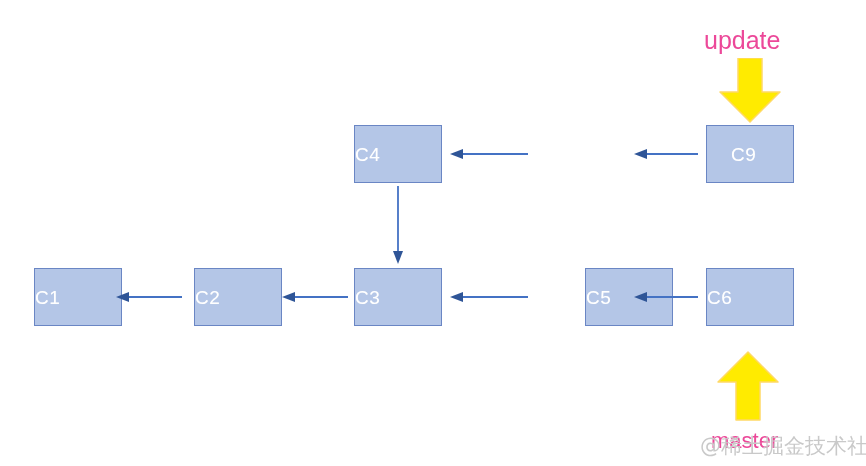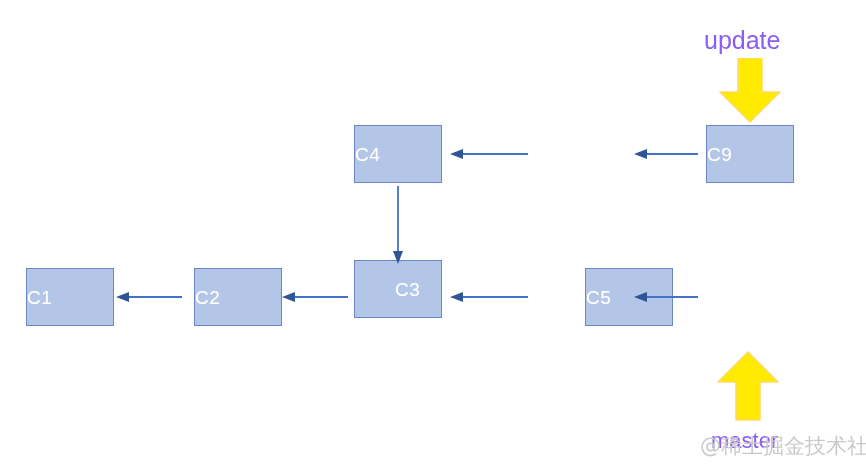--- a/index.html
+++ b/index.html
@@ -48,21 +48,21 @@
   }
   .edge-h svg, .edge-v svg { display: block; overflow: visible; }
 
   
   .block-arrow { position: absolute; }
   .block-arrow svg { display: block; }
 
   
   .caption {
     position: absolute;
-    color: #8b5cf6;
+    color: #ec4899;
     font-family: "Liberation Sans", sans-serif;
     white-space: nowrap;
   }
   #caption-update { font-size: 25px; left: 704px; top: 26px; }
   #caption-master { font-size: 22px; left: 711px; top: 428px; }
 
   
   #watermark {
     position: absolute;
     left: 700px;
@@ -75,35 +75,38 @@
   }
 </style>
 </head>
 <body>
 
 <div id="canvas">
 
   <div class="node" style="left:354px; top:125px;">
     <span class="node-label">C4</span>
   </div>
-  <div class="node" style="left:706px; top:125px;">
+  <div class="node" style="left:706px; top:125px;padding-left:24px;">
     <span class="node-label">C9</span>
   </div>
 
-  <div class="node" style="left:26px; top:268px;">
+  <div class="node" style="left:34px; top:268px;">
     <span class="node-label">C1</span>
   </div>
   <div class="node" style="left:194px; top:268px;">
     <span class="node-label">C2</span>
   </div>
-  <div class="node" style="left:354px; top:260px;padding-left:40px;">
+  <div class="node" style="left:354px; top:268px;">
     <span class="node-label">C3</span>
   </div>
   <div class="node" style="left:537px; top:268px;margin-left:48px;">
     <span class="node-label">C5</span>
+  </div>
+  <div class="node" style="left:706px; top:268px;">
+    <span class="node-label">C6</span>
   </div>
 
   <div class="edge-h" style="left:114px; top:289px; width:70px;">
     <svg width="70" height="16" viewBox="0 0 70 16">
       <line x1="68" y1="8" x2="14" y2="8" stroke="#4472c4" stroke-width="1.8"></line>
       <path d="M2,8 L15,3 L15,13 Z" fill="#2f5597"></path>
     </svg>
   </div>
 
   <div class="edge-h" style="left:280px; top:289px; width:70px;">

